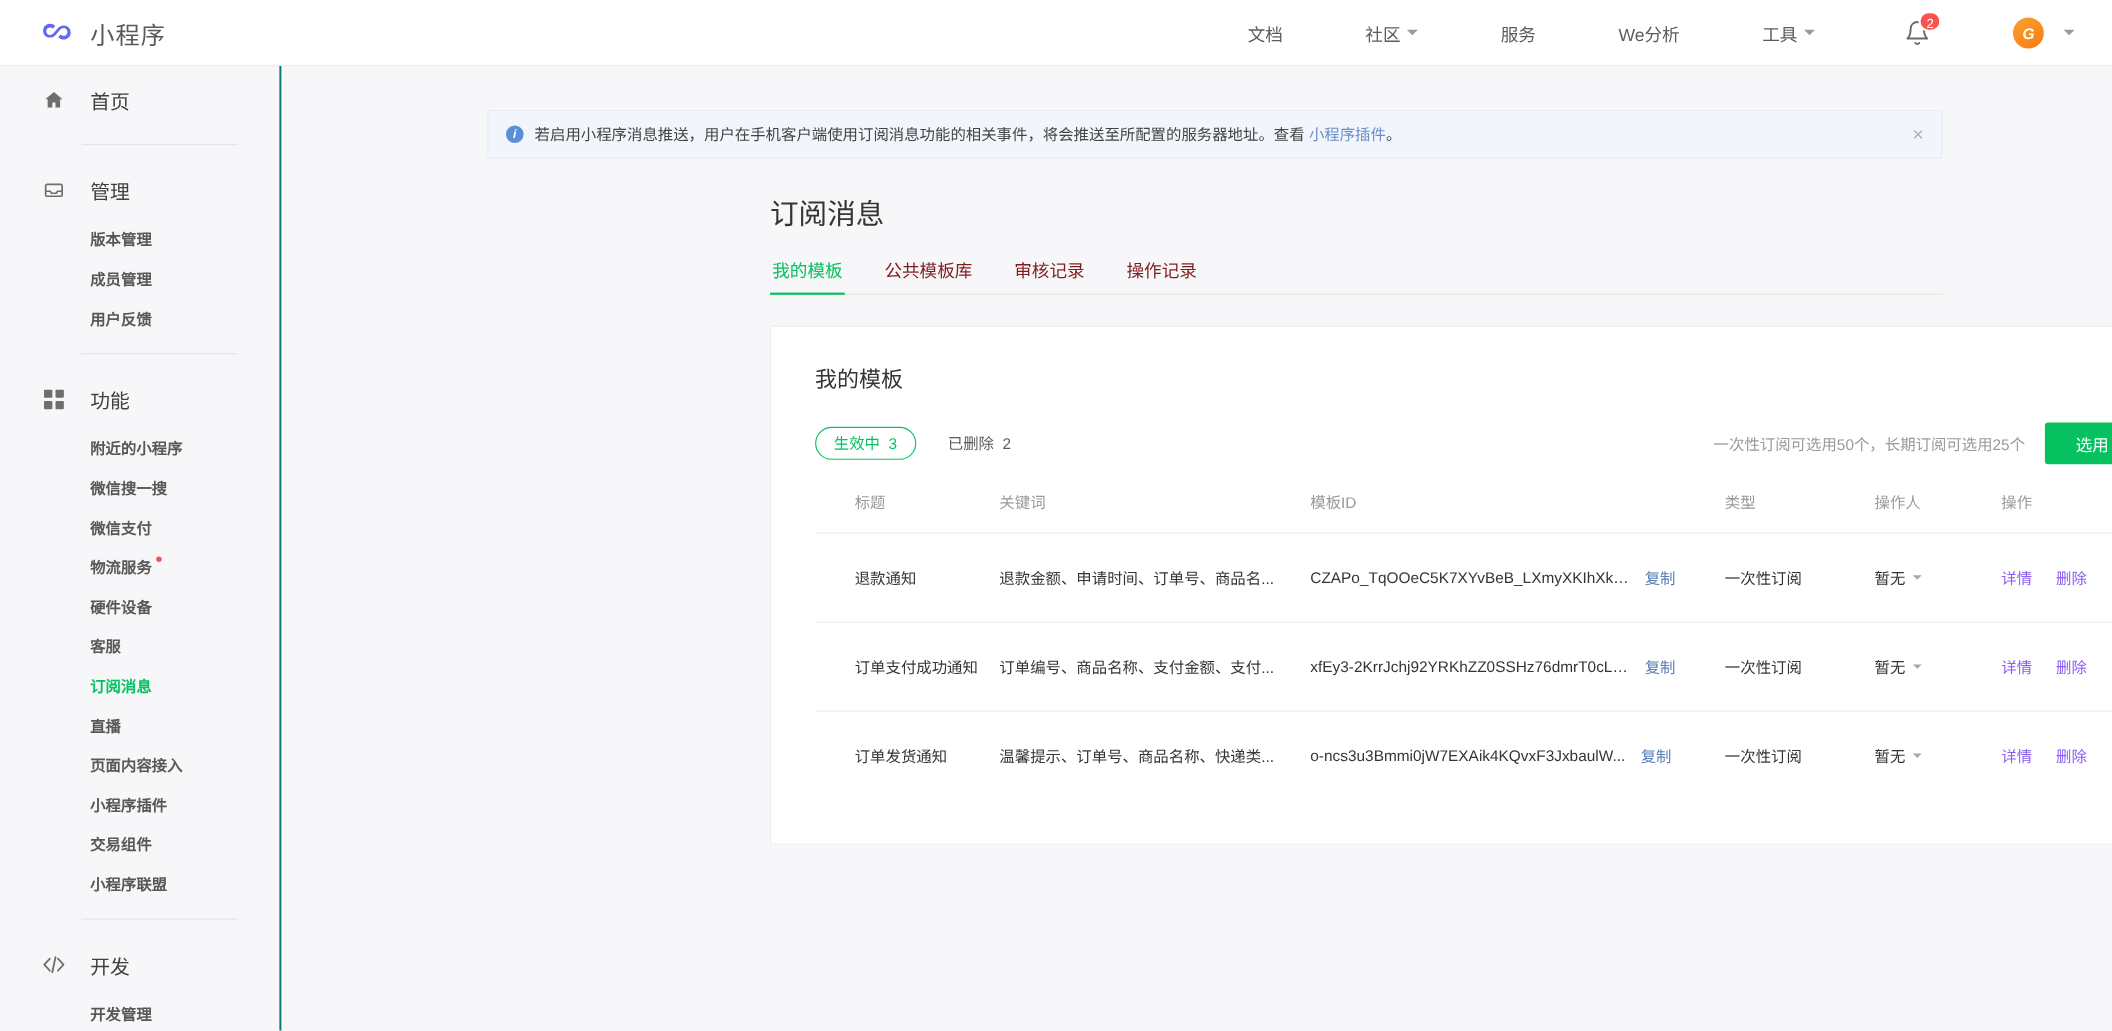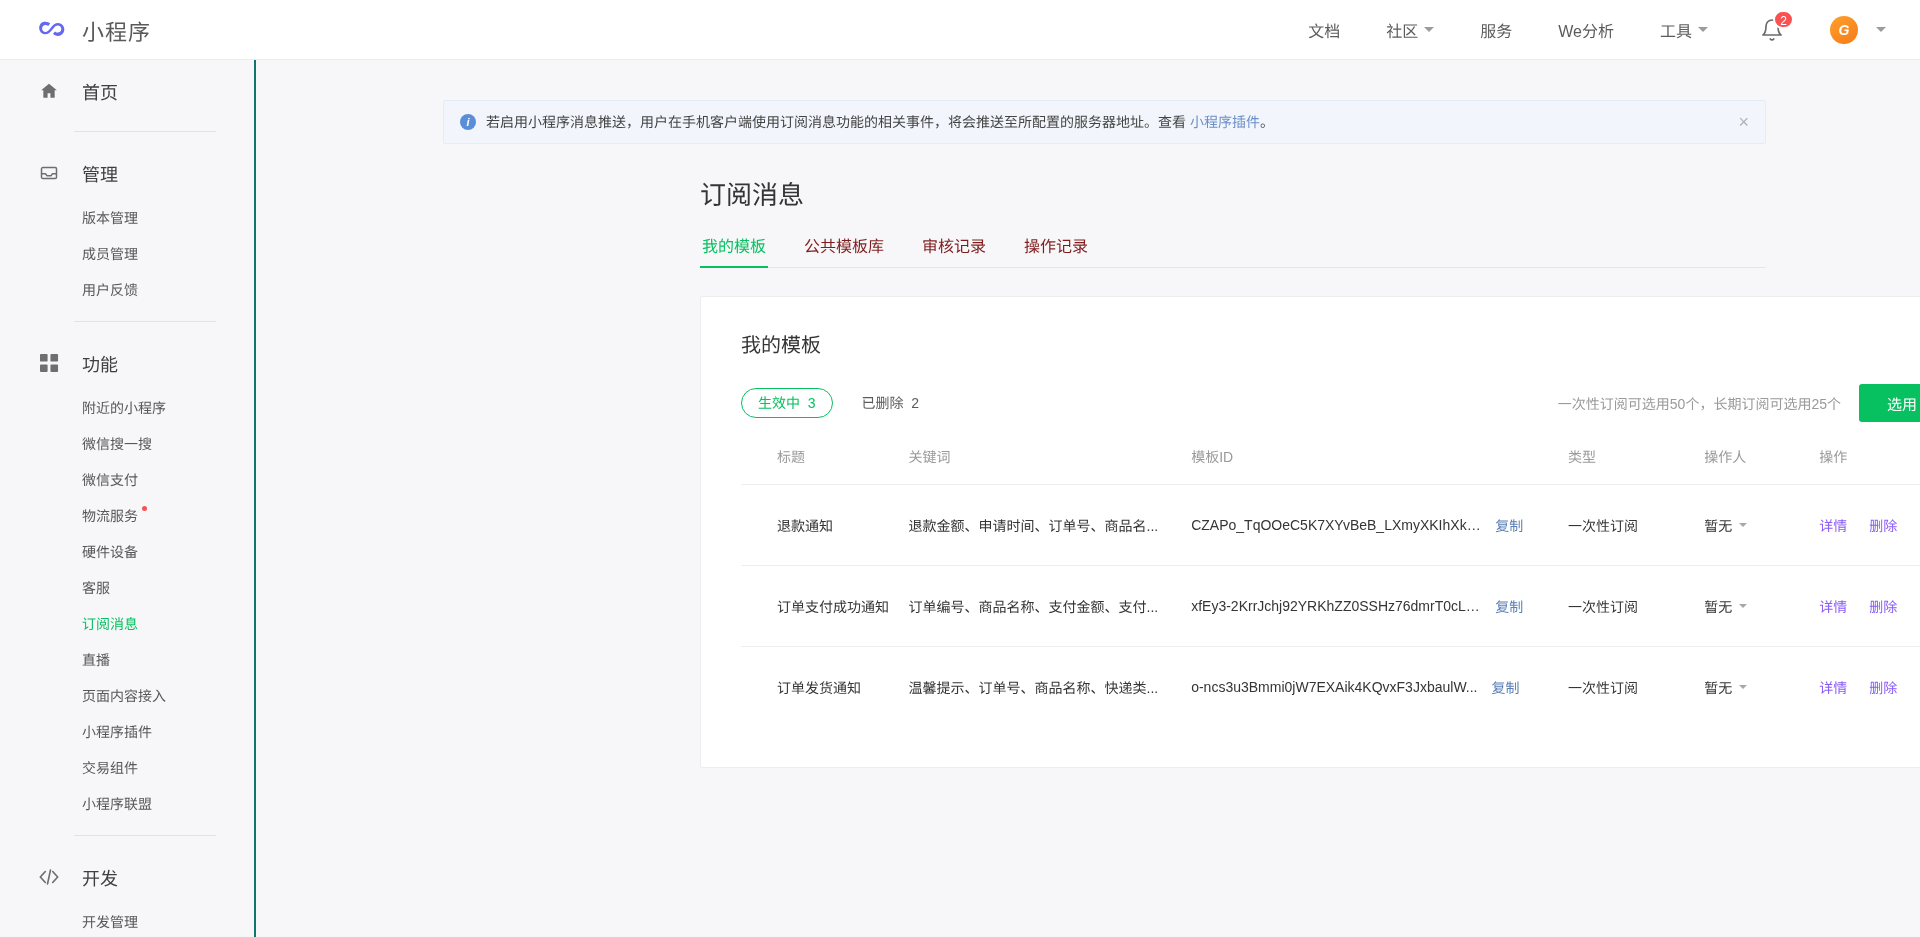--- a/index.html
+++ b/index.html
@@ -20,21 +20,21 @@
     background: #ffffff;
     border-bottom: 1px solid #ededed;
     display: flex; align-items: center;
     z-index: 20;
   }
   .brand { display: flex; align-items: center; margin-left: 36px; }
   .brand-logo { width: 32px; height: 32px; display: block; }
   .brand-name {
     margin-left: 14px; font-size: 22px; color: #5a5a5a; letter-spacing: 1px;
   }
-  .nav { margin-left: auto; display: flex; align-items: center; padding-right: 34px; }
+  .nav { margin-left: auto; display: flex; align-items: center; padding-right: 34px; gap: 29px; }
   .nav-item {
     font-size: 16px; color: #5c5c5c; margin-left: 46px;
     display: flex; align-items: center; cursor: pointer; white-space: nowrap;
   }
   .caret {
     display: inline-block; width: 0; height: 0; margin-left: 6px;
     border-left: 5px solid transparent; border-right: 5px solid transparent;
     border-top: 5px solid #9b9b9b;
   }
   .bell-wrap { position: relative; margin-left: 52px; cursor: pointer; }
@@ -74,21 +74,21 @@
   }
   .side-head .sicon {
     width: 22px; height: 22px; margin-right: 22px;
     display: flex; align-items: center; justify-content: center;
     color: #6e6e6e; flex: none;
   }
   .side-head .stext { font-size: 18px; color: #404040; }
   .side-sub {
     display: block; height: 36px; line-height: 36px;
     padding-left: 82px; font-size: 14px; color: #585858;
-    cursor: pointer; position: relative; white-space: nowrap;
+    cursor: pointer; position: relative; white-space: nowrap; font-weight: bold;
   }
   .side-sub.active { color: #07c160; }
   .reddot {
     position: absolute; top: 8px; margin-left: 4px;
     width: 5px; height: 5px; border-radius: 50%; background: #fa5151;
   }
   .side-divider {
     height: 1px; background: #e3e3e5;
     margin: 13px 38px 10px 74px;
   }

